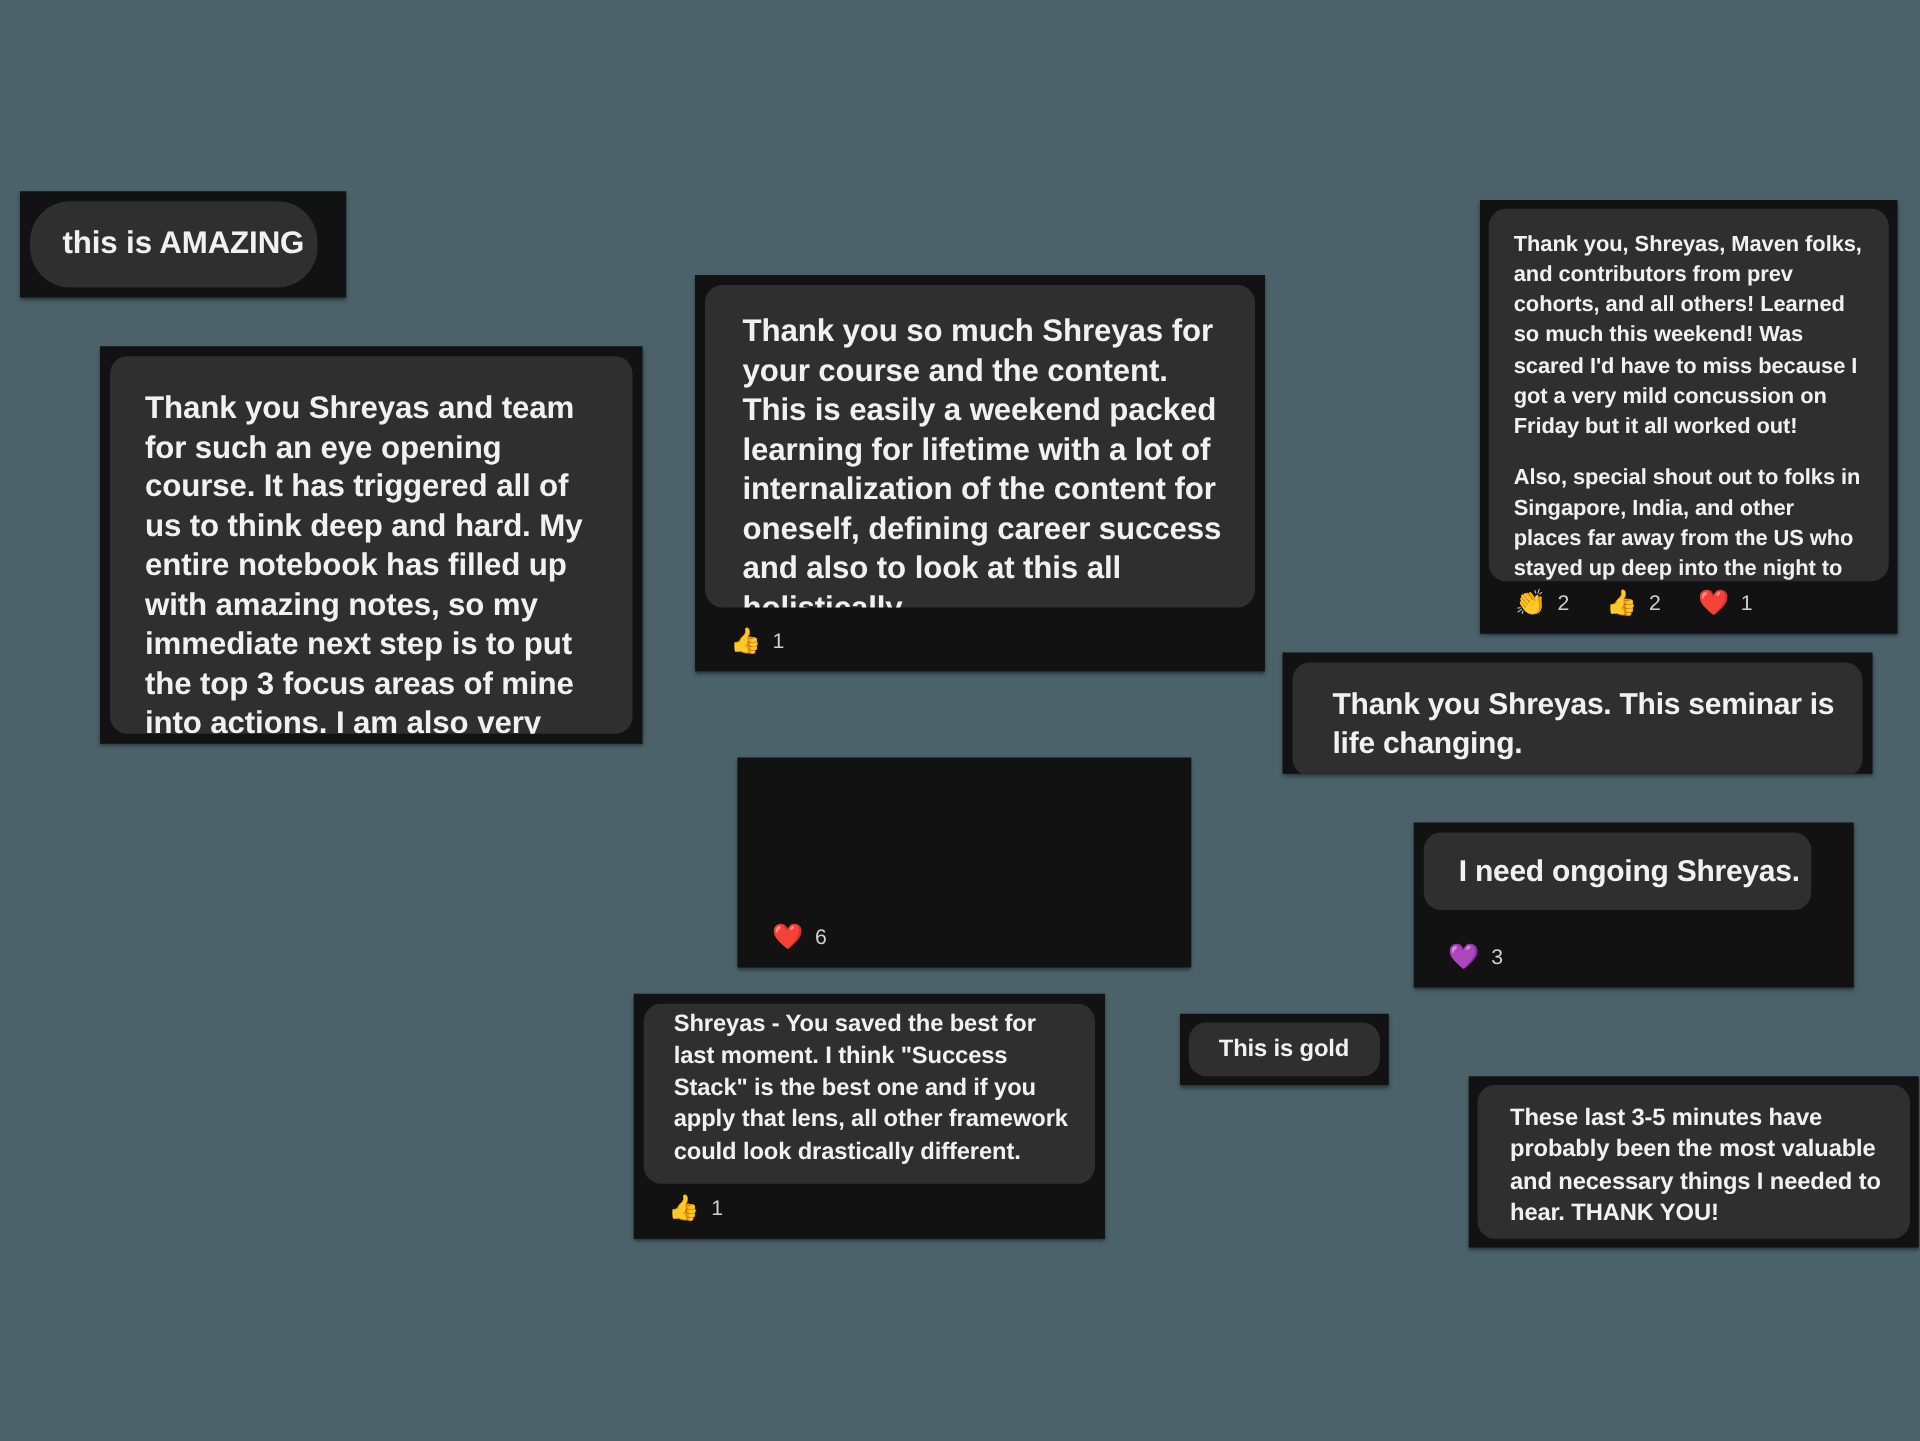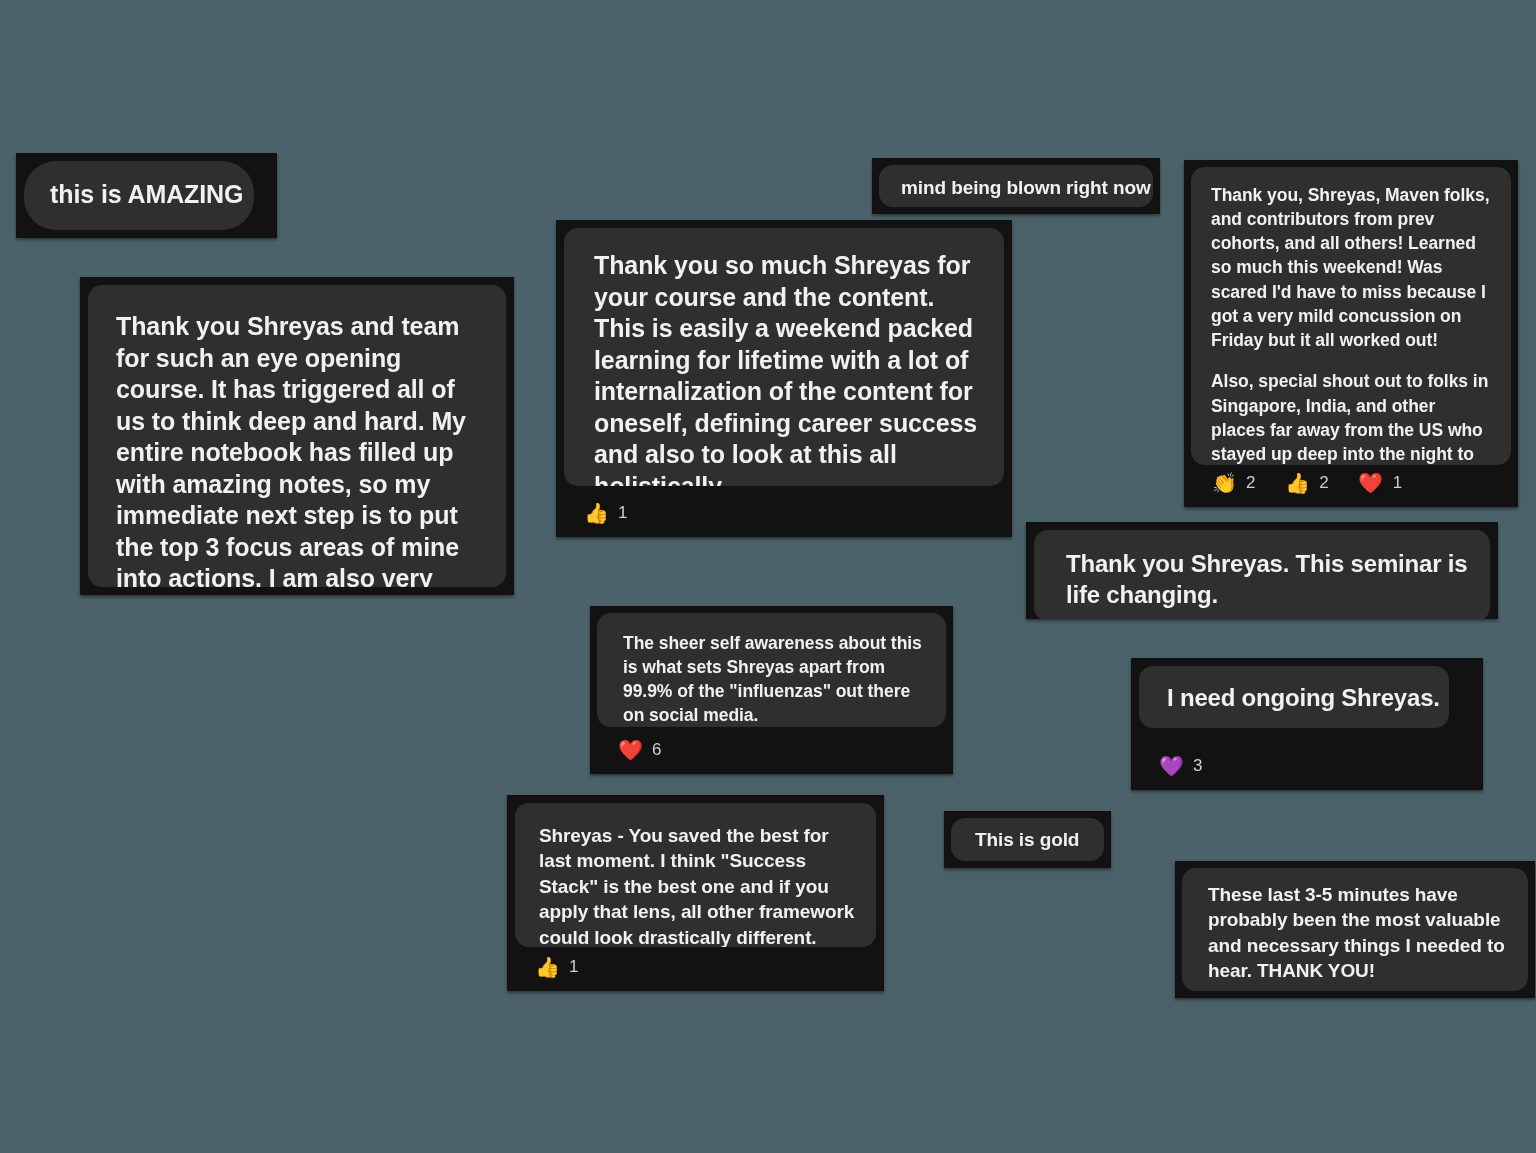--- a/index.html
+++ b/index.html
@@ -117,21 +117,21 @@
   #shot-seminar          { left: 1026px; top: 522px; width: 472px; height: 97px; }
   #shot-seminar .bubble  { margin: 8px; width: 456px; height: 91px; padding: 18px 20px 0 32px; }
 
   #shot-self-awareness          { left: 590px; top: 606px; width: 363px; height: 168px; }
   #shot-self-awareness .bubble  { margin: 7px; width: 349px; height: 114px; padding: 18px 16px 0 26px; }
 
   #shot-ongoing          { left: 1131px; top: 658px; width: 352px; height: 132px; }
   #shot-ongoing .bubble  { margin: 8px; width: 310px; height: 62px; padding: 16px 0 0 28px; }
 
   #shot-success-stack          { left: 507px; top: 795px; width: 377px; height: 196px; }
-  #shot-success-stack .bubble  { margin: 8px; width: 361px; height: 144px; padding: 20px 16px 0 24px; }
+  #shot-success-stack .bubble  { margin: 8px; width: 361px; height: 144px; padding: 4px 16px 0 24px; }
 
   #shot-this-is-gold          { left: 944px; top: 811px; width: 167px; height: 57px; }
   #shot-this-is-gold .bubble  { margin: 7px; width: 153px; height: 43px; padding: 9px 0 0 24px; }
 
   #shot-last-minutes          { left: 1175px; top: 861px; width: 360px; height: 137px; }
   #shot-last-minutes .bubble  { margin: 7px; width: 346px; height: 123px; padding: 14px 14px 0 26px; }
 
   #shot-thanks-motivating          { left: 47px; top: 916px; width: 349px; height: 90px; }
   #shot-thanks-motivating .bubble  { margin: 7px; width: 335px; height: 76px; padding: 14px 14px 0 22px; }
 </style>
@@ -157,25 +157,20 @@
       <p>Thank you so much Shreyas for your course and the content. This is easily a weekend packed learning for lifetime with a lot of internalization of the content for oneself, defining career success and also to look at this all holistically.</p>
     </div>
     <div class="reactions">
       <div class="reaction">
         <span class="emoji">👍</span>
         <span class="count">1</span>
       </div>
     </div>
   </div>
 
-  <div class="shot" id="shot-mind-blown">
-    <div class="bubble t-sm">
-      <p>mind being blown right now</p>
-    </div>
-  </div>
 
   <div class="shot" id="shot-maven-folks">
     <div class="bubble t-xs">
       <p>Thank you, Shreyas, Maven folks, and contributors from prev cohorts, and all others! Learned so much this weekend! Was scared I'd have to miss because I got a very mild concussion on Friday but it all worked out!</p>
       <p>Also, special shout out to folks in Singapore, India, and other places far away from the US who stayed up deep into the night to be here! Your dedication is really inspiring!</p>
     </div>
     <div class="reactions">
       <div class="reaction">
         <span class="emoji">👏</span>
         <span class="count">2</span>
@@ -191,23 +186,20 @@
     </div>
   </div>
 
   <div class="shot" id="shot-seminar">
     <div class="bubble t-md">
       <p>Thank you Shreyas. This seminar is life changing.</p>
     </div>
   </div>
 
   <div class="shot" id="shot-self-awareness">
-    <div class="bubble t-xs">
-      <p>The sheer self awareness about this is what sets Shreyas apart from 99.9% of the "influenzas" out there on social media.</p>
-    </div>
     <div class="reactions">
       <div class="reaction">
         <span class="emoji">❤️</span>
         <span class="count">6</span>
       </div>
     </div>
   </div>
 
   <div class="shot" id="shot-ongoing">
     <div class="bubble t-md">

